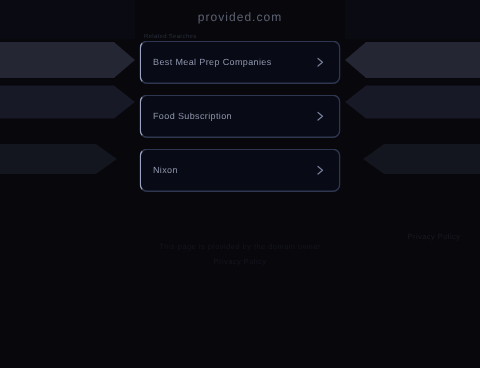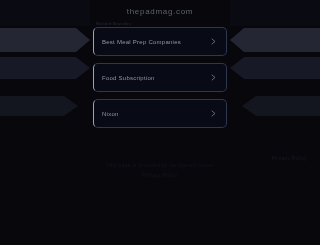--- a/index.html
+++ b/index.html
@@ -190,21 +190,21 @@
 
     <div class="chev chev-l l1"></div>
     <div class="chev chev-l l2"></div>
     <div class="chev chev-l l3"></div>
 
     <div class="chev chev-r r1"></div>
     <div class="chev chev-r r2"></div>
     <div class="chev chev-r r3"></div>
   </div>
 
-  <div class="site-title">thepadmag.com</div>
+  <div class="site-title">provided.com</div>
 
   <div class="cards-caption">Related Searches</div>
 
   <div class="cards">
 
     <div class="card">
       <span class="card-label">Best Meal Prep Companies</span>
       <span class="chevron-icon">
         <svg width="7" height="7" viewBox="0 0 7 7">
           <path d="M2 1 L5 3.5 L2 6" fill="none" stroke="#6f7siz" stroke-width="0.8" stroke-linecap="round" stroke-linejoin="round" style="stroke:#7c melhores"></path>

